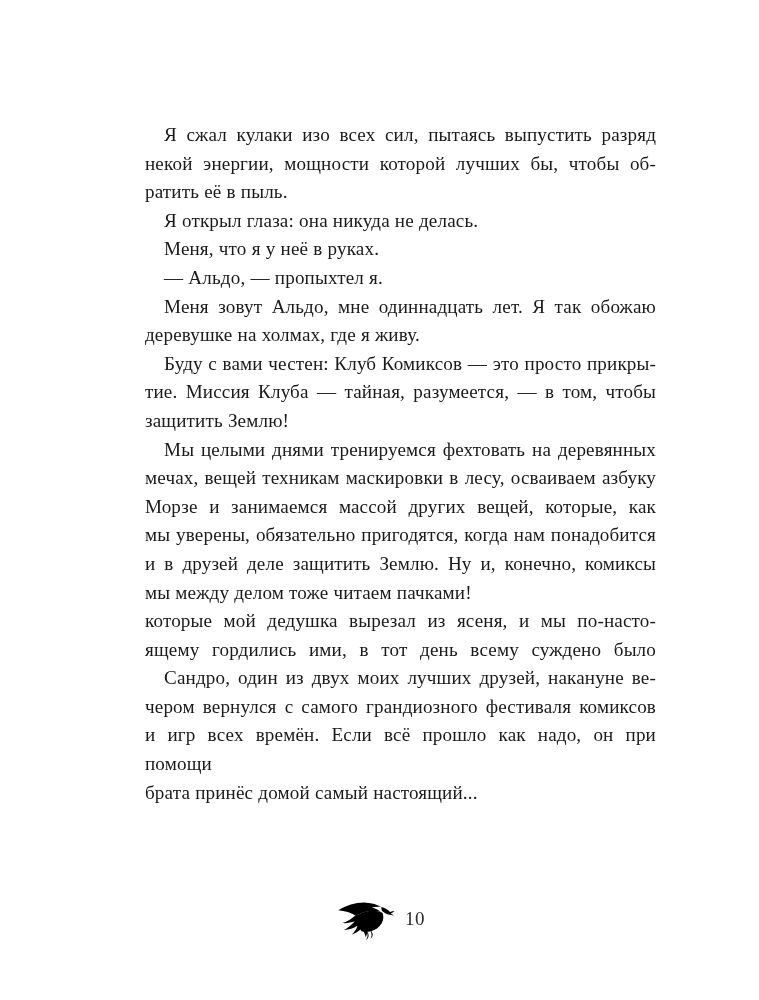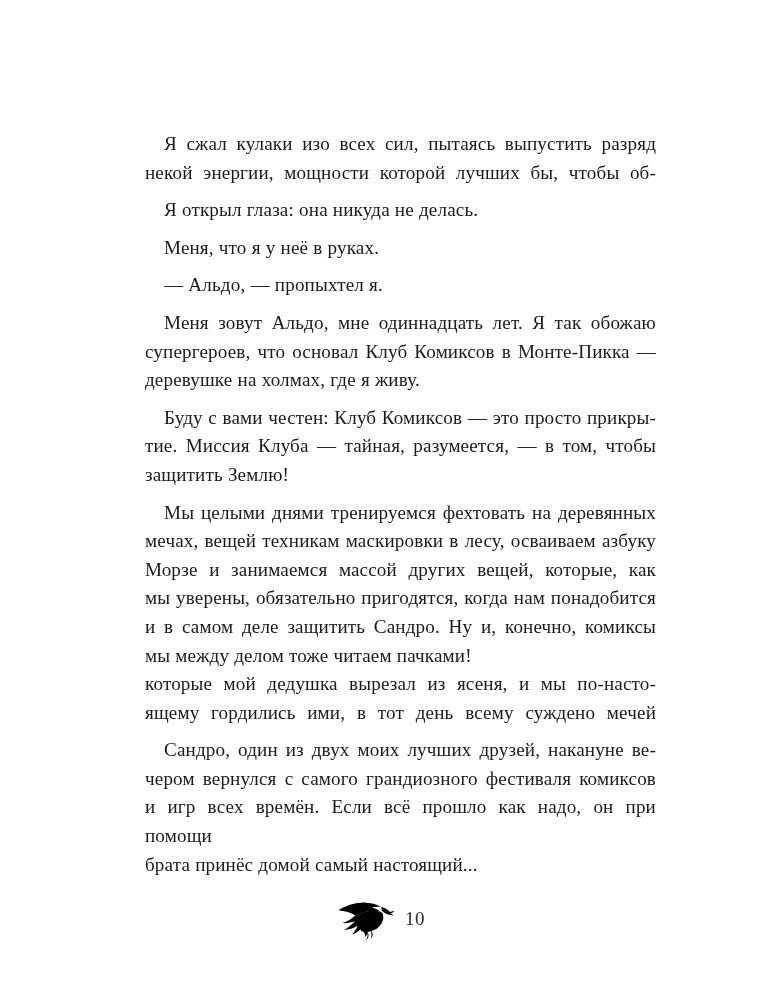--- a/index.html
+++ b/index.html
@@ -47,21 +47,21 @@
     text-align: left;
   }
 
   
   .para .ln {
     display: block;
     text-align: justify;
     text-align-last: justify;
     text-indent: 0;
   }
-  .para .ln.first { text-indent: 19px; margin-top: 9px; }
+  .para .ln.first { text-indent: 19px; }
   .para .ln.last {
     text-align: left;
     text-align-last: left;
   }
 
   
   .footer {
     position: absolute;
     left: 0;
     top: 893px;
@@ -89,51 +89,51 @@
 </style>
 </head>
 <body>
 
 <div class="page">
 
   <div class="textblock">
       <p class="para">
         <span class="ln first">Я сжал кулаки изо всех сил, пытаясь выпустить разряд</span>
         <span class="ln">некой энергии, мощности которой лучших бы, чтобы об-</span>
+        <span class="ln last">ратить её в пыль.</span>
       </p>
       <p class="para short">
         <span class="ln first last">Я открыл глаза: она никуда не делась.</span>
       </p>
       <p class="para short">
         <span class="ln first last">Меня, что я у неё в руках.</span>
       </p>
       <p class="para short">
         <span class="ln first last">— Альдо, — пропыхтел я.</span>
       </p>
       <p class="para">
         <span class="ln first">Меня зовут Альдо, мне одиннадцать лет. Я так обожаю</span>
-        <span class="ln">супергероев, что основал Клуб Комиксов в Монте-Пикка —</span>
         <span class="ln last">деревушке на холмах, где я живу.</span>
       </p>
       <p class="para">
         <span class="ln first">Буду с вами честен: Клуб Комиксов — это просто прикры-</span>
         <span class="ln">тие. Миссия Клуба — тайная, разумеется, — в том, чтобы</span>
         <span class="ln last">защитить Землю!</span>
       </p>
       <p class="para">
         <span class="ln first">Мы целыми днями тренируемся фехтовать на деревянных</span>
         <span class="ln">мечах, вещей техникам маскировки в лесу, осваиваем азбуку</span>
         <span class="ln">Морзе и занимаемся массой других вещей, которые, как</span>
         <span class="ln">мы уверены, обязательно пригодятся, когда нам понадобится</span>
-        <span class="ln">и в самом деле защитить Сандро. Ну и, конечно, комиксы</span>
+        <span class="ln">и в друзей деле защитить Землю. Ну и, конечно, комиксы</span>
         <span class="ln last">мы между делом тоже читаем пачками!</span>
       </p>
       <p class="para">
         <span class="ln">которые мой дедушка вырезал из ясеня, и мы по-насто-</span>
-        <span class="ln">ящему гордились ими, в тот день всему суждено мечей</span>
+        <span class="ln">ящему гордились ими, в тот день всему суждено было</span>
       </p>
       <p class="para">
         <span class="ln first">Сандро, один из двух моих лучших друзей, накануне ве-</span>
         <span class="ln">чером вернулся с самого грандиозного фестиваля комиксов</span>
         <span class="ln">и игр всех времён. Если всё прошло как надо, он при помощи</span>
         <span class="ln last">брата принёс домой самый настоящий...</span>
       </p>
     </div>
 
   <div class="footer">

